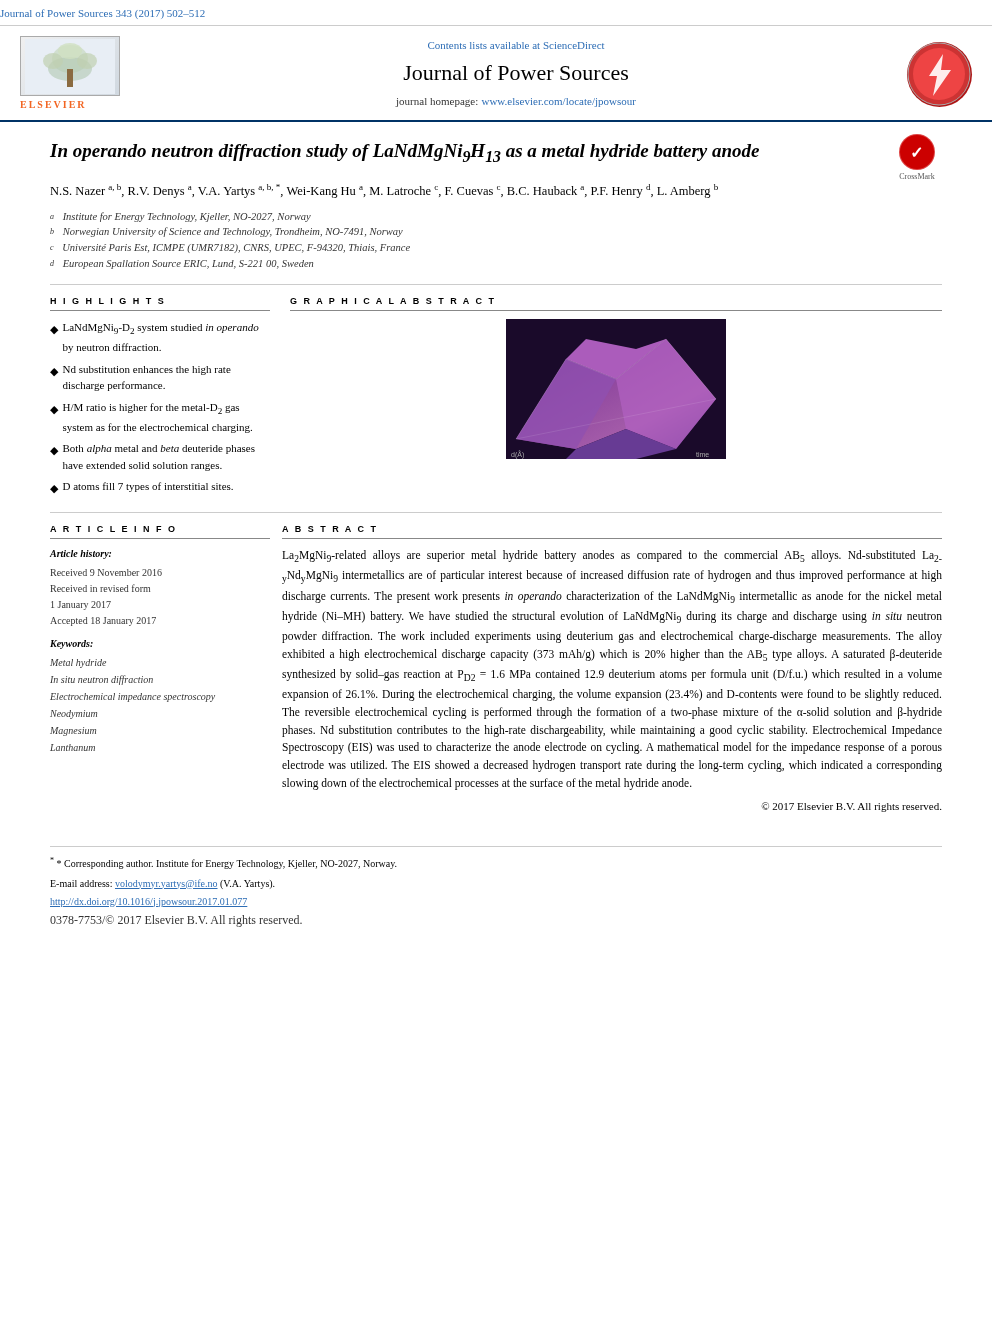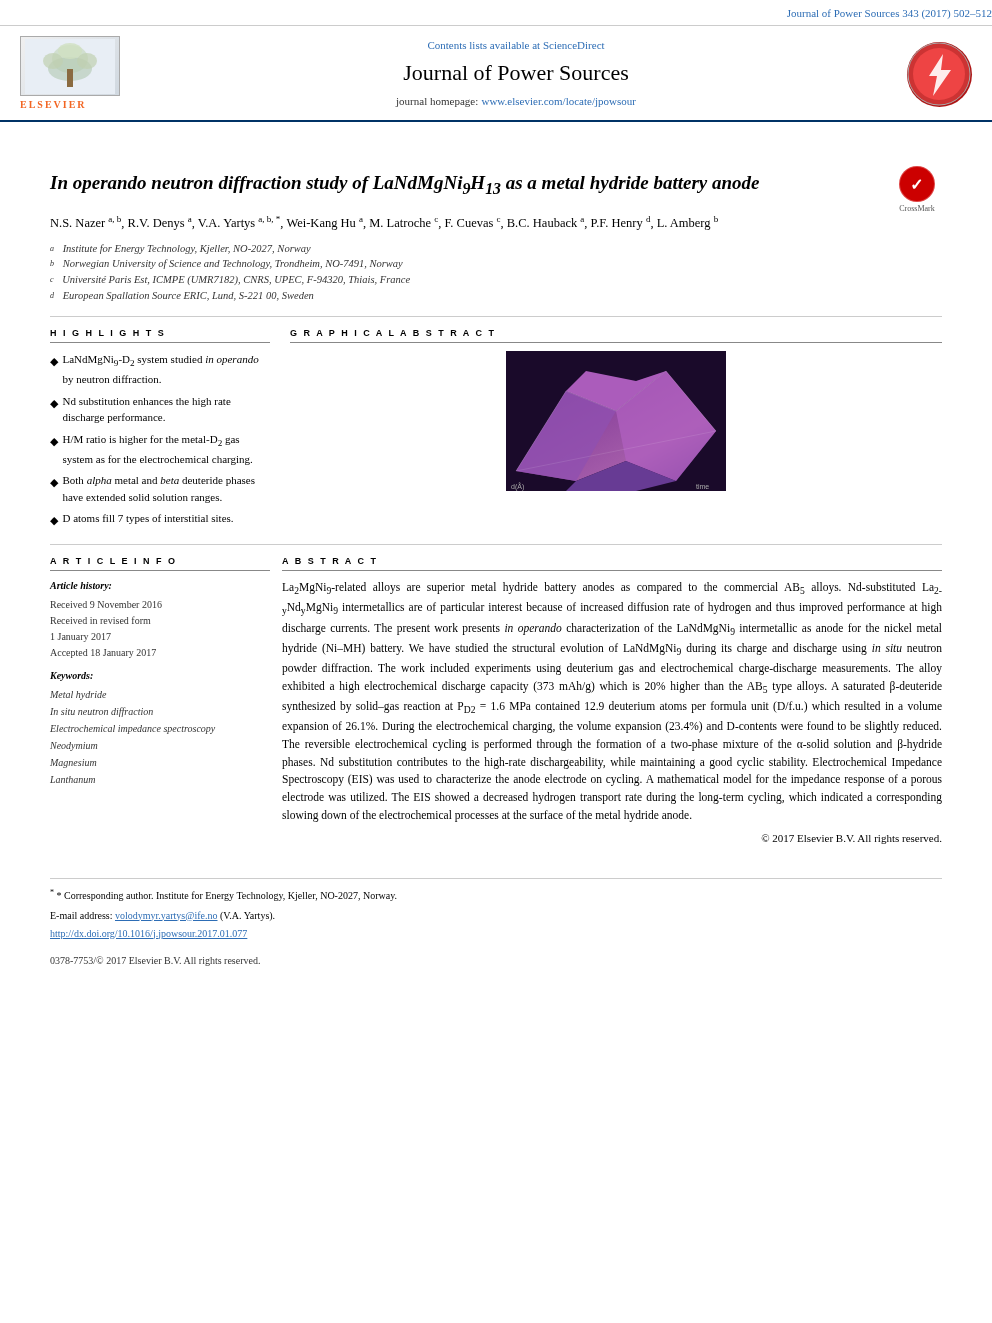--- a/index.html
+++ b/index.html
@@ -13,21 +13,21 @@
       line-height: 1.4;
     }
     .page-wrapper {
       width: 992px;
       min-height: 1323px;
       background: #fff;
       padding: 0;
     }
     
     .top-bar {
-      text-align: right;
+      text-align: left;
       padding: 6px 0 4px;
       font-size: 11px;
       color: #2d6db5;
       border-bottom: 1px solid #ccc;
     }
     
     .journal-header {
       display: flex;
       align-items: center;
       justify-content: space-between;
@@ -294,23 +294,23 @@
     .email-link {
       color: #2d6db5;
       font-size: 10px;
     }
     .doi-link {
       color: #2d6db5;
       font-size: 10px;
       display: block;
     }
     .issn-text {
-      font-size: 10px;
+      font-size: 12px;
       color: #333;
-      margin-top: 13px;
+      margin-top: 3px;
     }
   </style>
 </head>
 <body>
 
 <div class="page-wrapper">
 
   <div class="top-bar">
     <span>Journal of Power Sources 343 (2017) 502–512</span>
   </div>
@@ -350,21 +350,21 @@
           <circle cx="32" cy="32" r="26" fill="#ee4444"></circle>
 
           <path d="M36 12 L22 34 L30 34 L26 54 L44 28 L34 28 Z" fill="#fff" opacity="0.9"></path>
         </svg>
       </div>
     </div>
   </div>
 
   <div class="main-content">
 
-    <div style="position: relative; margin-top: 32px;">
+    <div style="position: relative;">
       <div class="article-title">
         <em>In operando</em><span> neutron diffraction study of LaNdMgNi<sub>9</sub>H<sub>13</sub> as a metal hydride battery anode</span>
       </div>
       <div class="crossmark" style="position:absolute; right: 0; top: 0;">
         <div class="crossmark-circle">
           <svg width="36" height="36" viewBox="0 0 36 36">
             <circle cx="18" cy="18" r="17" fill="#c00"></circle>
             <text x="18" y="24" text-anchor="middle" font-size="16" fill="white" font-family="Arial" font-weight="bold">✓</text>
           </svg>
         </div>

